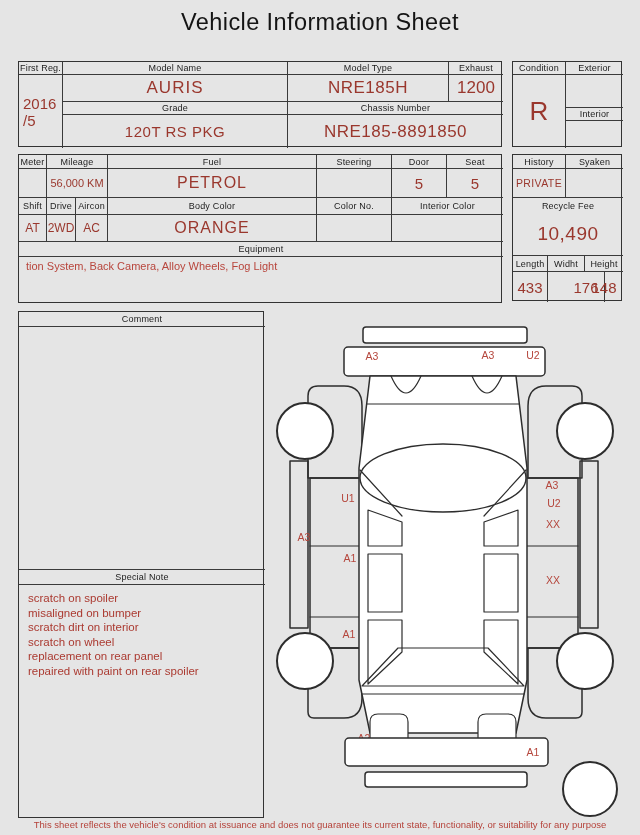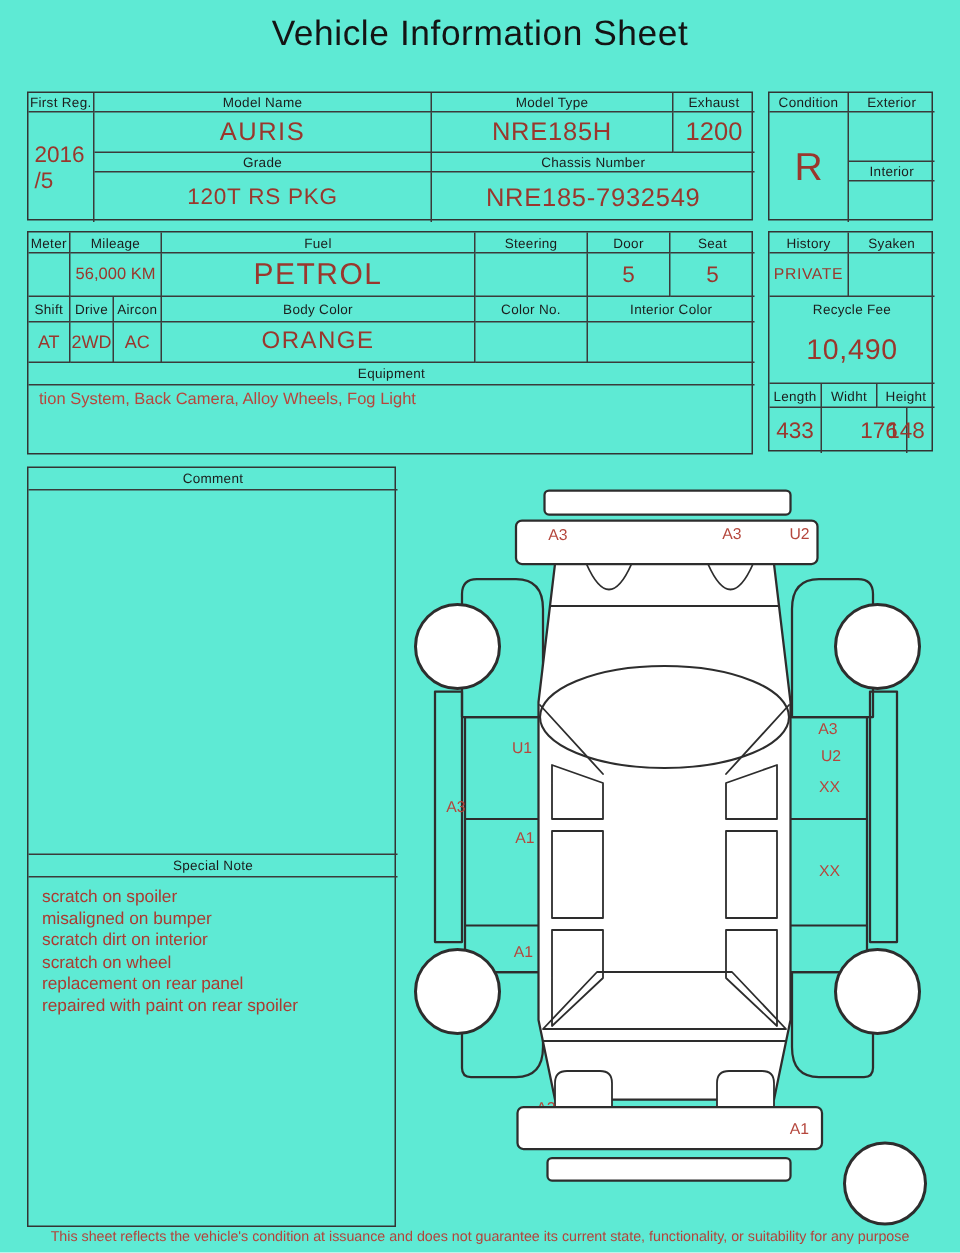--- a/index.html
+++ b/index.html
@@ -1,16 +1,16 @@
 <!DOCTYPE html>
 <html><head>
 <meta charset="utf-8">
 <style>
   html,body{margin:0;padding:0;background:#ffffff;}
-  #sheet{position:relative;width:640px;height:835px;background:#5eead4;
+  #sheet{position:relative;width:640px;height:835px;background:#e5e5e5;
          font-family:"Liberation Sans",sans-serif;overflow:hidden;}
   .abs{position:absolute;box-sizing:border-box;}
   .box{position:absolute;box-sizing:border-box;border:1.6px solid #333;}
   .lbl{font-size:9px;color:#1c1c1c;display:flex;align-items:center;justify-content:center;
        box-sizing:border-box;position:absolute;letter-spacing:.2px;}
   .val{color:#9a372d;display:flex;align-items:center;justify-content:center;
        box-sizing:border-box;position:absolute;font-weight:400;}
   .br{border-right:1.3px solid #3a3a3a;}
   .bb{border-bottom:1.3px solid #3a3a3a;}
   .bt{border-top:1.3px solid #3a3a3a;}
@@ -36,39 +36,39 @@
     </div>
     <div class="lbl br bb" style="left:44px;top:0;width:225px;height:13px;">Model Name</div>
     <div class="val br bb" style="left:44px;top:13px;width:225px;height:27px;font-size:17px;letter-spacing:1px;">AURIS</div>
     <div class="lbl br bb" style="left:269px;top:0;width:161px;height:13px;">Model Type</div>
     <div class="val br bb" style="left:269px;top:13px;width:161px;height:27px;font-size:17px;letter-spacing:.5px;">NRE185H</div>
     <div class="lbl bb" style="left:430px;top:0;width:54px;height:13px;">Exhaust</div>
     <div class="val bb" style="left:430px;top:13px;width:54px;height:27px;font-size:17px;">1200</div>
     <div class="lbl br bb" style="left:44px;top:40px;width:225px;height:13px;">Grade</div>
     <div class="val br" style="left:44px;top:53px;width:225px;height:33px;font-size:15px;letter-spacing:.5px;">120T RS PKG</div>
     <div class="lbl bb" style="left:269px;top:40px;width:215px;height:13px;">Chassis Number</div>
-    <div class="val" style="left:269px;top:53px;width:215px;height:33px;font-size:17px;letter-spacing:.5px;">NRE185-7932549</div>
+    <div class="val" style="left:269px;top:53px;width:215px;height:33px;font-size:17px;letter-spacing:.5px;">NRE185-8891850</div>
   </div>
 
   <div class="box" style="left:512px;top:61px;width:110px;height:86px;">
     <div class="lbl br bb" style="left:0;top:0;width:53px;height:13px;">Condition</div>
     <div class="val br" style="left:0;top:13px;width:53px;height:73px;font-size:26px;">R</div>
     <div class="lbl bb" style="left:53px;top:0;width:57px;height:13px;">Exterior</div>
     <div class="val bb" style="left:53px;top:13px;width:57px;height:33px;"></div>
     <div class="lbl bb" style="left:53px;top:46px;width:57px;height:13px;">Interior</div>
     <div class="val" style="left:53px;top:59px;width:57px;height:27px;"></div>
   </div>
 
   <div class="box" style="left:18px;top:154px;width:484px;height:149px;">
     <div class="lbl br bb" style="left:0;top:0;width:28px;height:14px;">Meter</div>
     <div class="val br bb" style="left:0;top:14px;width:28px;height:29px;"></div>
     <div class="lbl br bb" style="left:28px;top:0;width:61px;height:14px;">Mileage</div>
     <div class="val br bb" style="left:28px;top:14px;width:61px;height:29px;font-size:11px;">56,000 KM</div>
     <div class="lbl br bb" style="left:89px;top:0;width:209px;height:14px;">Fuel</div>
-    <div class="val br bb" style="left:89px;top:14px;width:209px;height:29px;font-size:20px;letter-spacing:1px;">PETROL</div>
+    <div class="val br bb" style="left:89px;top:14px;width:209px;height:29px;font-size:16px;letter-spacing:1px;">PETROL</div>
     <div class="lbl br bb" style="left:298px;top:0;width:75px;height:14px;">Steering</div>
     <div class="val br bb" style="left:298px;top:14px;width:75px;height:29px;"></div>
     <div class="lbl br bb" style="left:373px;top:0;width:55px;height:14px;">Door</div>
     <div class="val br bb" style="left:373px;top:14px;width:55px;height:29px;font-size:15px;">5</div>
     <div class="lbl bb" style="left:428px;top:0;width:56px;height:14px;">Seat</div>
     <div class="val bb" style="left:428px;top:14px;width:56px;height:29px;font-size:15px;">5</div>
 
     <div class="lbl br bb" style="left:0;top:43px;width:28px;height:17px;">Shift</div>
     <div class="val br bb" style="left:0;top:60px;width:28px;height:27px;font-size:12px;">AT</div>
     <div class="lbl br bb" style="left:28px;top:43px;width:29px;height:17px;">Drive</div>

